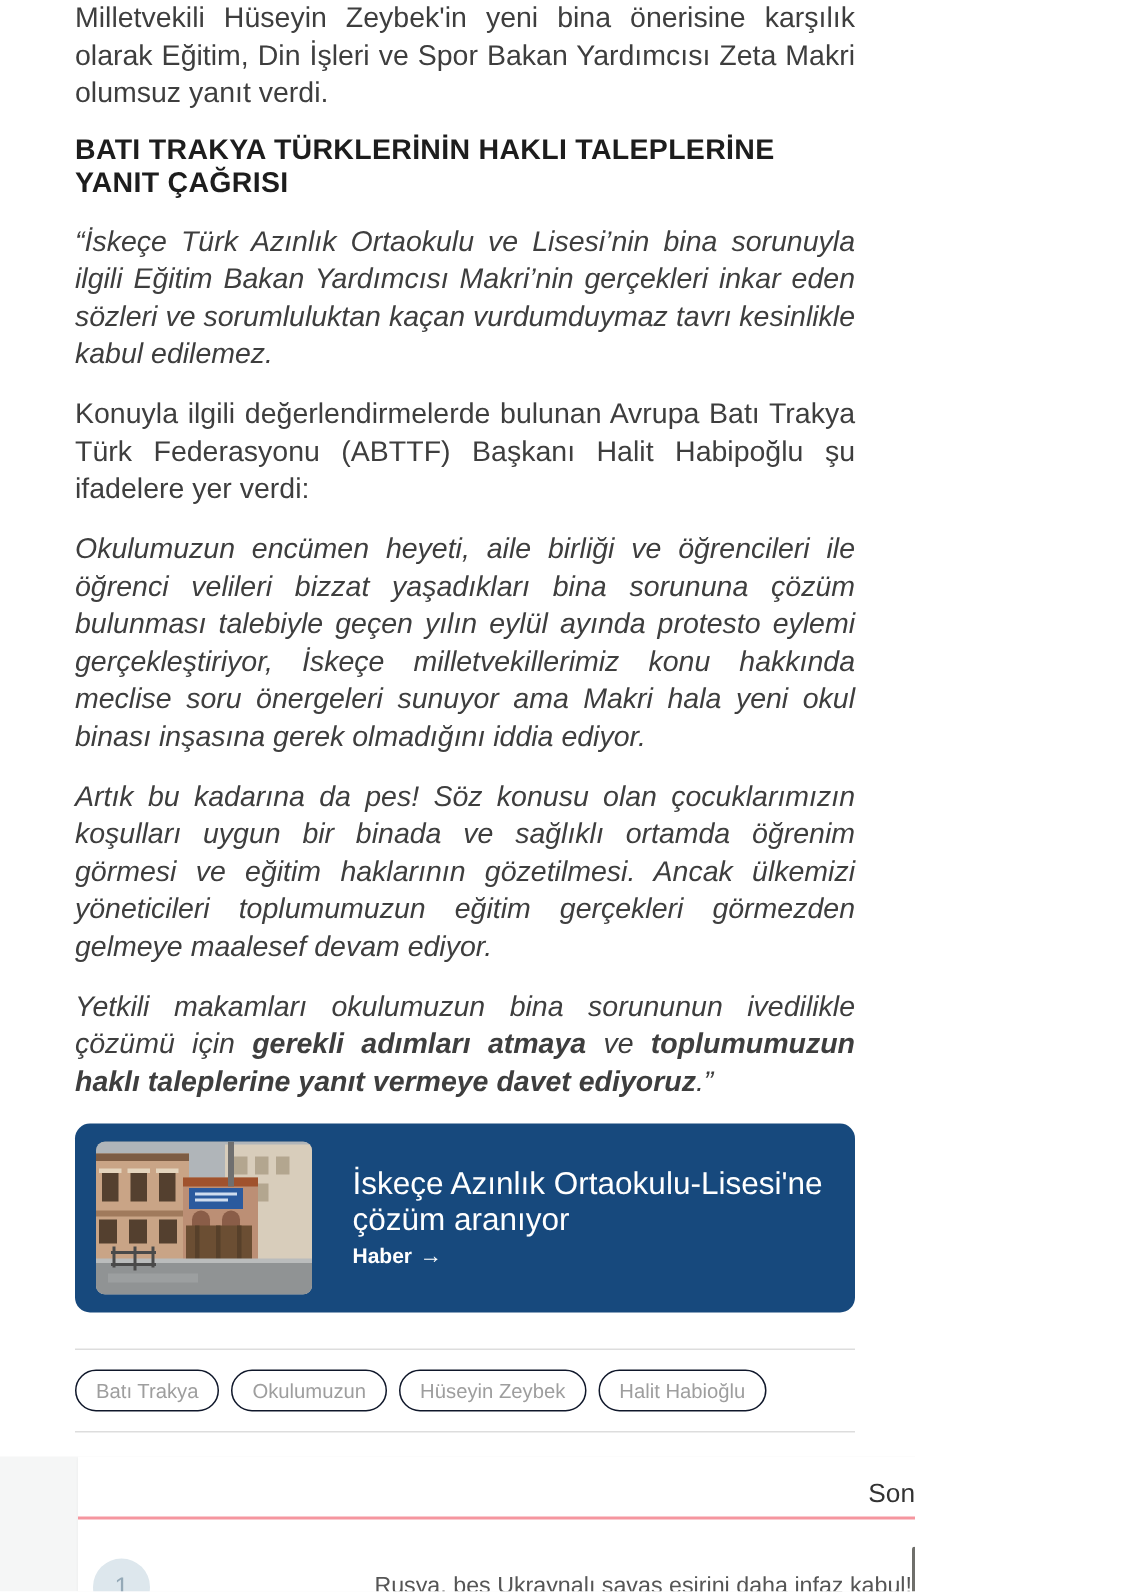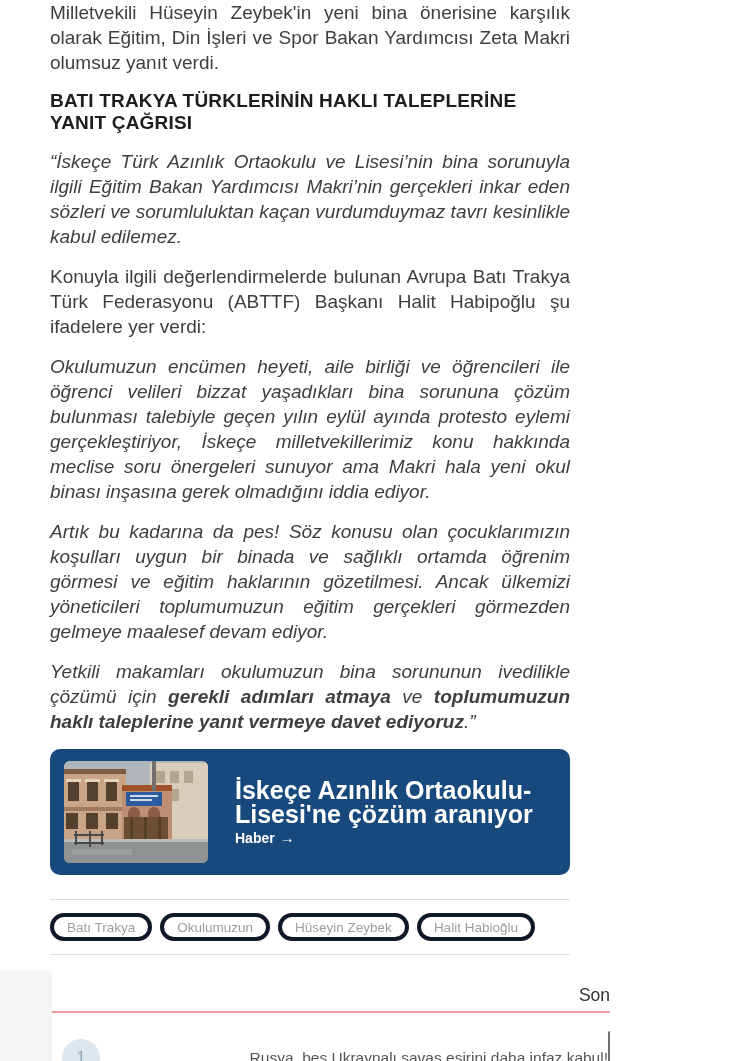--- a/index.html
+++ b/index.html
@@ -14,29 +14,29 @@
   .section-heading{font-size:19px;line-height:22px;font-weight:700;color:#1d1d1d;
                    margin:12px 0 15px;letter-spacing:.2px;}
   .related-heading{font-size:19px;line-height:22px;font-weight:700;color:#1d1d1d;margin:0 0 15px;}
 
   
   .related-card{display:flex;align-items:center;gap:27px;padding:12px 14px;border-radius:10px;
                 background:#17497d;text-decoration:none;cursor:pointer;}
   .card-img{flex:0 0 144px;height:102px;border-radius:6px;overflow:hidden;display:block;background:#9aa0a4;}
   .card-img svg{display:block;}
   .card-text{display:block;min-width:0;}
-  .card-title{display:block;font-size:25px;font-weight:700;color:#ffffff;line-height:24px;}
+  .card-title{display:block;font-size:21px;font-weight:400;color:#ffffff;line-height:24px;}
   .card-cta{display:block;font-size:14px;font-weight:700;color:#ffffff;margin-top:3px;}
   .card-cta .arrow{display:inline-block;margin-left:5px;font-weight:400;font-size:15px;}
 
   
   .divider{border:none;border-top:1px solid #dddddd;margin:24px 0 13px;}
   .divider-2{margin:13px 0 0;}
   .tags-row{display:flex;gap:8px;align-items:center;}
-  .tag-pill{display:inline-flex;align-items:center;height:28px;padding:0 13px;border:4px solid #0f172a;
+  .tag-pill{display:inline-flex;align-items:center;height:28px;padding:0 13px;border:1px solid #0f172a;
             border-radius:15px;font-size:13.5px;color:#9e9e9e;background:#fff;cursor:pointer;
             box-sizing:border-box;text-decoration:none;white-space:nowrap;}
 
   
   .bottom-section{background:#f5f6f6;height:171px;}
   .news-card{width:650px;margin:16px 0 0 52px;background:#ffffff;box-shadow:0 1px 2px rgba(0,0,0,.05);text-align:right;}
   .news-heading{padding:14px 20px 6px;font-size:17.5px;line-height:20px;color:#333333;}
   .accent-line{height:2px;background:#f5969f;}
   .news-item{display:flex;align-items:center;padding:18px 10px;cursor:pointer;}
   .news-item.partial{padding:12px 10px 0;}

